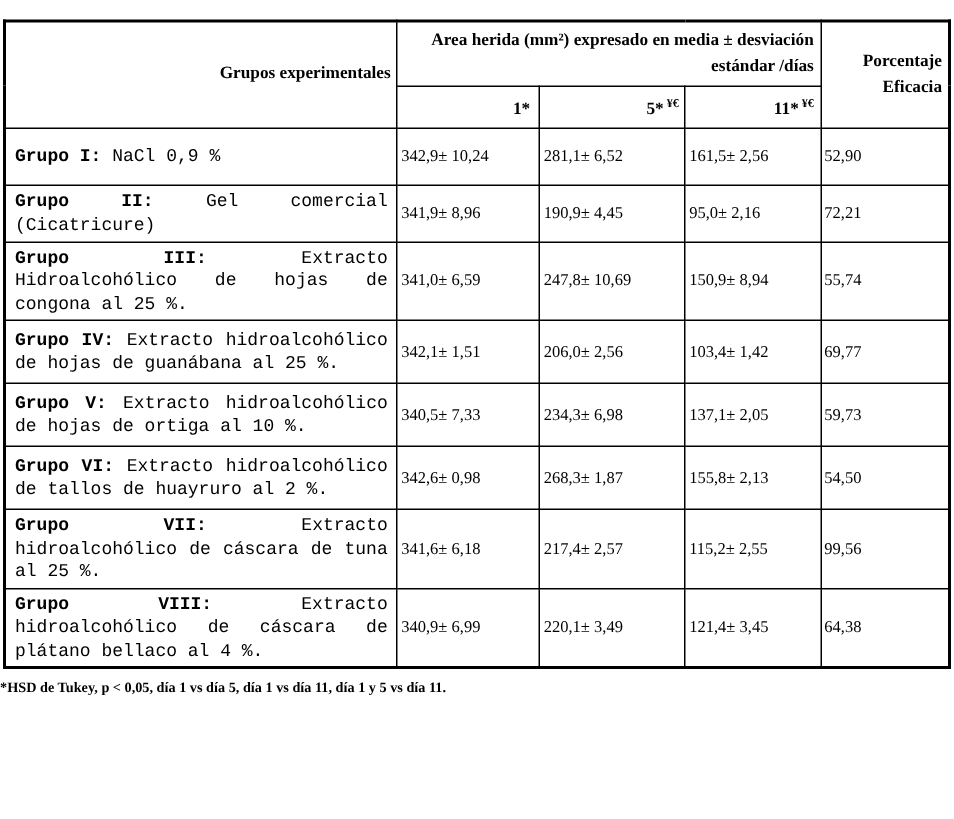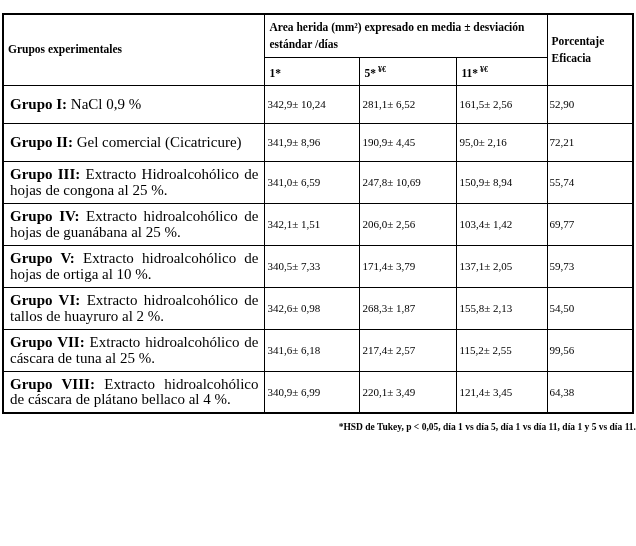--- a/index.html
+++ b/index.html
@@ -27,49 +27,50 @@
     margin: 13px auto 0 auto;
     border: 2px solid #000;
   }
   td {
     border: 1px solid #000;
     vertical-align: middle;
     overflow: hidden;
   }
   .th {
     font-weight: bold;
-    text-align: left;
+    text-align: right;
     font-size: 11.5px;
     line-height: 17px;
     padding: 2px 4px;
   }
   .day-cell sup { font-size: 8px; margin-left: 2px; }
   tr.hdr-main { height: 43px; }
   tr.hdr-days { height: 28px; }
   tr.r-short { height: 38px; }
   tr.r-tall  { height: 42px; }
 
   .label-cell {
-    font-size: 15px;
+    font-size: 12px;
     line-height: 15.5px;
     text-align: justify;
     text-align-last: left;
     padding: 3px 6px 2px 6px;
     vertical-align: middle;
+    font-family: Liberation Mono, monospace;
   }
   .label-cell b { font-weight: bold; }
   .num {
     text-align: left;
     font-size: 11px;
     padding: 1px 2px;
   }
 
   .footnotes {
     margin-top: 7px;
-    text-align: right;
+    text-align: left;
     font-size: 9.5px;
     font-weight: bold;
   }
   .footnotes p { line-height: 12px; margin-bottom: 17px; }
   .footnotes sup { font-size: 7px; }
 </style>
 </head>
 <body>
 
 <div class="page">
@@ -124,21 +125,21 @@
       <td class="label-cell"><b>Grupo IV:</b> <span>Extracto hidroalcohólico de hojas de guanábana al 25 %.</span></td>
       <td class="num">342,1± 1,51</td>
       <td class="num">206,0± 2,56</td>
       <td class="num">103,4± 1,42</td>
       <td class="num">69,77</td>
     </tr>
 
     <tr class="r-tall">
       <td class="label-cell"><b>Grupo V:</b> <span>Extracto hidroalcohólico de hojas de ortiga al 10 %.</span></td>
       <td class="num">340,5± 7,33</td>
-      <td class="num">171,4± 3,79</td>
+      <td class="num">234,3± 6,98</td>
       <td class="num">137,1± 2,05</td>
       <td class="num">59,73</td>
     </tr>
 
     <tr class="r-tall">
       <td class="label-cell"><b>Grupo VI:</b> <span>Extracto hidroalcohólico de tallos de huayruro al 2 %.</span></td>
       <td class="num">342,6± 0,98</td>
       <td class="num">268,3± 1,87</td>
       <td class="num">155,8± 2,13</td>
       <td class="num">54,50</td>

